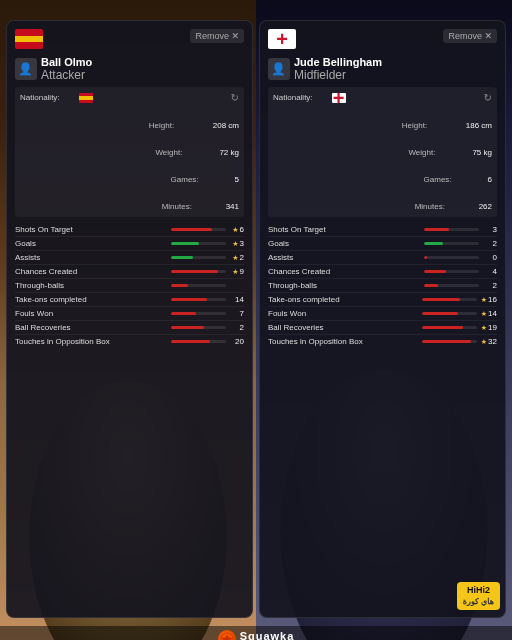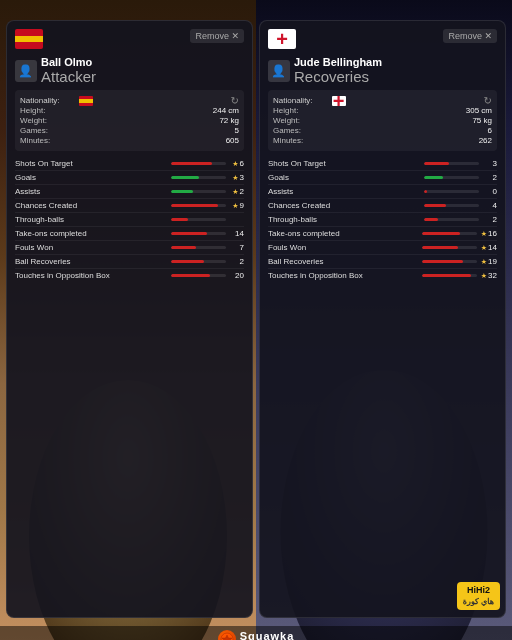--- a/index.html
+++ b/index.html
@@ -158,37 +158,38 @@
     }
 
     .player-name {
       color: white;
       font-size: 11px;
       font-weight: bold;
     }
 
     .player-position {
       color: #aaa;
-      font-size: 15px;
+      font-size: 12px;
     }
 
     .player-stats-block {
       background: rgba(255,255,255,0.05);
       border-radius: 4px;
       padding: 5px;
       margin-bottom: 3px;
     }
 
     .stat-line {
       display: flex;
       align-items: center;
-      justify-content: space-between;
+      justify-content: flex-end;
       font-size: 8px;
       color: #ccc;
       margin-bottom: 1px;
+      margin-top: 18px;
     }
 
     .stat-label {
       color: #bbb;
       font-size: 8px;
       min-width: 60px;
     }
 
     .stat-value {
       color: #eee;
@@ -350,33 +351,33 @@
       </div>
 
       <div class="player-stats-block">
         <div class="nationality-row">
           <span>Nationality:</span>
           <div class="flag-tiny flag-spain"></div>
           <span class="refresh-icon">↻</span>
         </div>
         <div class="stat-line">
           <span class="stat-label">Height:</span>
-          <span class="stat-value">244 cm</span>
+          <span class="stat-value">208 cm</span>
         </div>
         <div class="stat-line">
           <span class="stat-label">Weight:</span>
           <span class="stat-value">72 kg</span>
         </div>
         <div class="stat-line">
           <span class="stat-label">Games:</span>
           <span class="stat-value">5</span>
         </div>
         <div class="stat-line">
           <span class="stat-label">Minutes:</span>
-          <span class="stat-value">605</span>
+          <span class="stat-value">341</span>
         </div>
       </div>
 
       <div id="perf-left">
           <div class="perf-stat-row">
             <span class="perf-label">Shots On Target</span>
             <div class="perf-bar-container">
               <div class="perf-bar-fill bar-red" style="width: 75%;"></div>
             </div>
             <span class="perf-value"><span class="star-icon">★</span>6</span>
@@ -445,33 +446,33 @@
         <div class="flag-icon flag-england"></div>
         <button class="remove-btn">
           <span>Remove ✕</span>
         </button>
       </div>
 
       <div class="player-info-top">
         <div class="player-icon-small">👤</div>
         <div>
           <div class="player-name">Jude Bellingham</div>
-          <div class="player-position">Recoveries</div>
+          <div class="player-position">Midfielder</div>
         </div>
       </div>
 
       <div class="player-stats-block">
         <div class="nationality-row">
           <span>Nationality:</span>
           <div class="flag-tiny flag-england" style="font-size:6px; color:#CF142B; text-align:center; line-height:10px;">+</div>
           <span class="refresh-icon">↻</span>
         </div>
         <div class="stat-line">
           <span class="stat-label">Height:</span>
-          <span class="stat-value">305 cm</span>
+          <span class="stat-value">186 cm</span>
         </div>
         <div class="stat-line">
           <span class="stat-label">Weight:</span>
           <span class="stat-value">75 kg</span>
         </div>
         <div class="stat-line">
           <span class="stat-label">Games:</span>
           <span class="stat-value">6</span>
         </div>
         <div class="stat-line">

